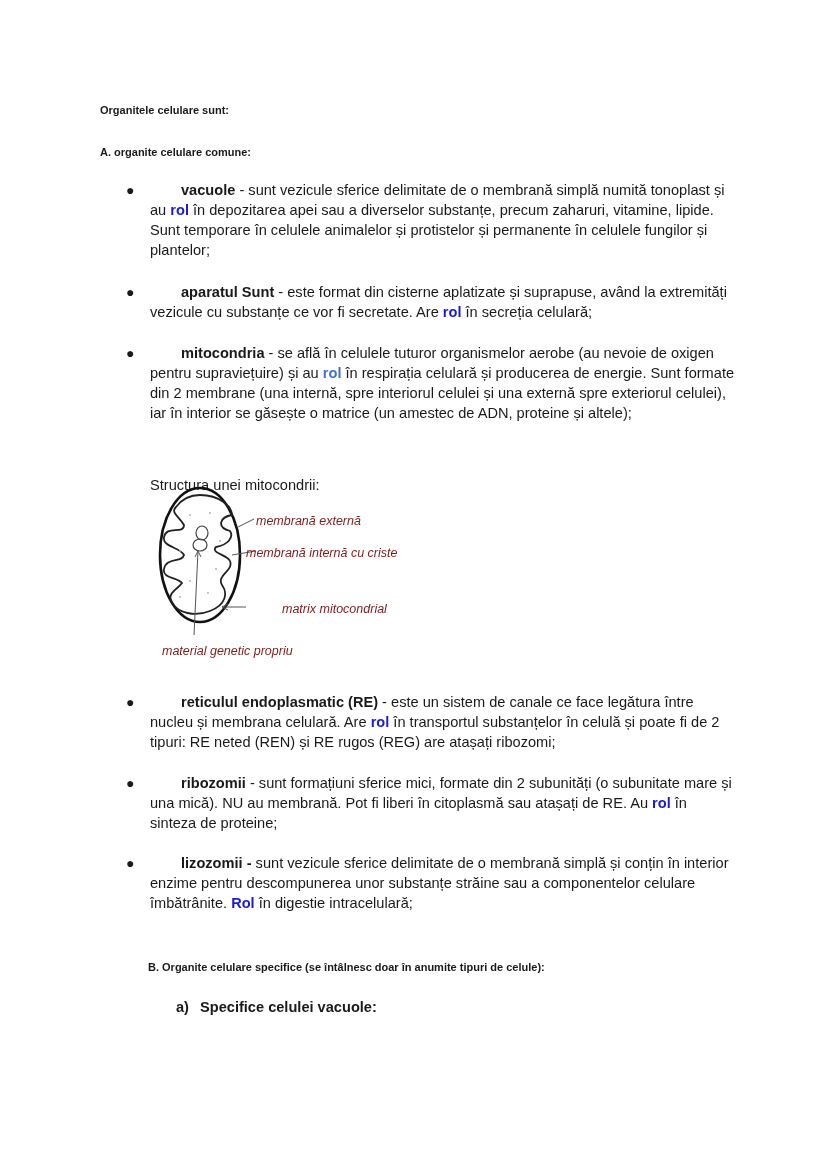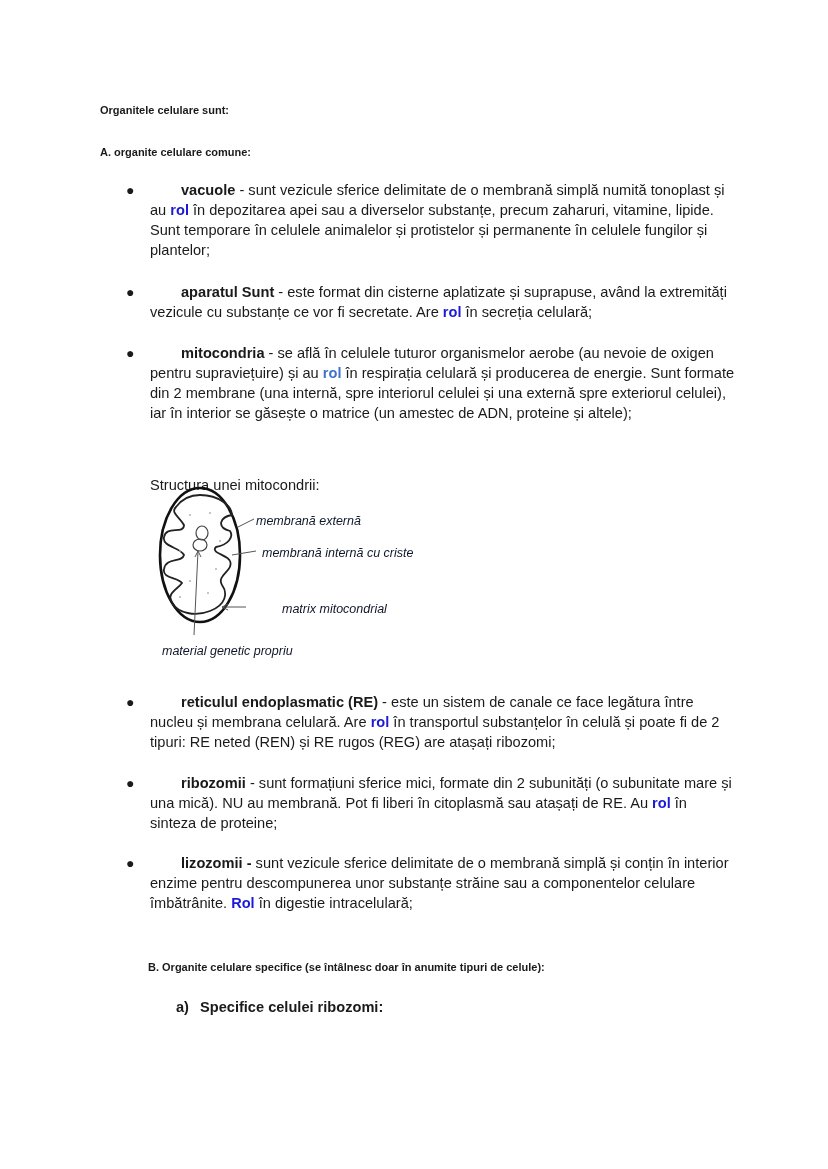--- a/index.html
+++ b/index.html
@@ -11,21 +11,21 @@
     .h { position: absolute; left: 100px; font-weight: bold; font-size: 11px; }
     .item { position: absolute; left: 150px; width: 585px; }
     .bullet { position: absolute; left: -24px; top: 0; font-size: 14px; }
     .term { font-weight: bold; margin-left: 31px; }
     .rol { font-weight: bold; color: #1b1bd6; }
     .rol-light { font-weight: bold; color: #3f72c8; }
     .sub { position: absolute; left: 176px; font-weight: bold; }
     .sub .mk { display: inline-block; width: 24px; }
     .diagram-caption { position: absolute; left: 150px; top: 464px; margin-top: 11px; }
     .diagram { position: absolute; left: 150px; top: 485px; width: 290px; height: 175px; }
-    .lbl { position: absolute; font-style: italic; font-size: 12.5px; color: #0f172a; font-family: "Liberation Sans", sans-serif; white-space: nowrap; }
+    .lbl { position: absolute; font-style: italic; font-size: 12.5px; color: #7f1d1d; font-family: "Liberation Sans", sans-serif; white-space: nowrap; }
   </style>
 </head>
 <body>
 
 <div>
 
   <div class="h" style="top:100px;">Organitele celulare sunt:</div>
   <div class="h" style="top:142px;">A. organite celulare comune:</div>
 
   <div class="item" style="top:180px;">
@@ -66,21 +66,21 @@
       </g>
 
       <line x1="88" y1="42" x2="104" y2="34" stroke="#555" stroke-width="1"></line>
       <line x1="82" y1="70" x2="106" y2="66" stroke="#555" stroke-width="1"></line>
       <line x1="72" y1="122" x2="96" y2="122" stroke="#555" stroke-width="1"></line>
       <path d="M78,119 L72,122 L78,125" fill="none" stroke="#555" stroke-width="1"></path>
       <line x1="48" y1="66" x2="44" y2="150" stroke="#555" stroke-width="1"></line>
       <path d="M45,72 L48,66 L51,72" fill="none" stroke="#555" stroke-width="1"></path>
     </svg>
     <span class="lbl" style="left:106px; top:26px;">membrană externă</span>
-    <span class="lbl" style="left:112px; top:58px;">membrană internă cu criste</span>
+    <span class="lbl" style="left:96px; top:58px;">membrană internă cu criste</span>
     <span class="lbl" style="left:98px; top:114px;margin-left:34px;">matrix mitocondrial</span>
     <span class="lbl" style="left:12px; top:156px;">material genetic propriu</span>
   </div>
 
   <div class="item" style="top:692px;">
     <span class="bullet">●</span>
     <span class="term">reticulul endoplasmatic (RE)</span><span> - este un sistem de canale ce face legătura între nucleu și membrana celulară. Are </span><span class="rol">rol</span><span> în transportul substanțelor în celulă și poate fi de 2 tipuri: RE neted (REN) și RE rugos (REG) are atașați ribozomi;</span>
   </div>
 
   <div class="item" style="top:773px;">
@@ -88,16 +88,16 @@
     <span class="term">ribozomii</span><span> - sunt formațiuni sferice mici, formate din 2 subunități (o subunitate mare și una mică). NU au membrană. Pot fi liberi în citoplasmă sau atașați de RE. Au </span><span class="rol">rol</span><span> în sinteza de proteine;</span>
   </div>
 
   <div class="item" style="top:853px;">
     <span class="bullet">●</span>
     <span class="term">lizozomii -</span><span> sunt vezicule sferice delimitate de o membrană simplă și conțin în interior enzime pentru descompunerea unor substanțe străine sau a componentelor celulare îmbătrânite. </span><span class="rol">Rol</span><span> în digestie intracelulară;</span>
   </div>
 
   <div class="h" style="top:957px;margin-left:48px;">B. Organite celulare specifice (se întâlnesc doar în anumite tipuri de celule):</div>
   <div class="sub" style="top:997px;">
-    <span class="mk">a)</span><span>Specifice celulei ribozomi:</span>
+    <span class="mk">a)</span><span>Specifice celulei vacuole:</span>
   </div>
 
 </div>
 
 </body></html>

